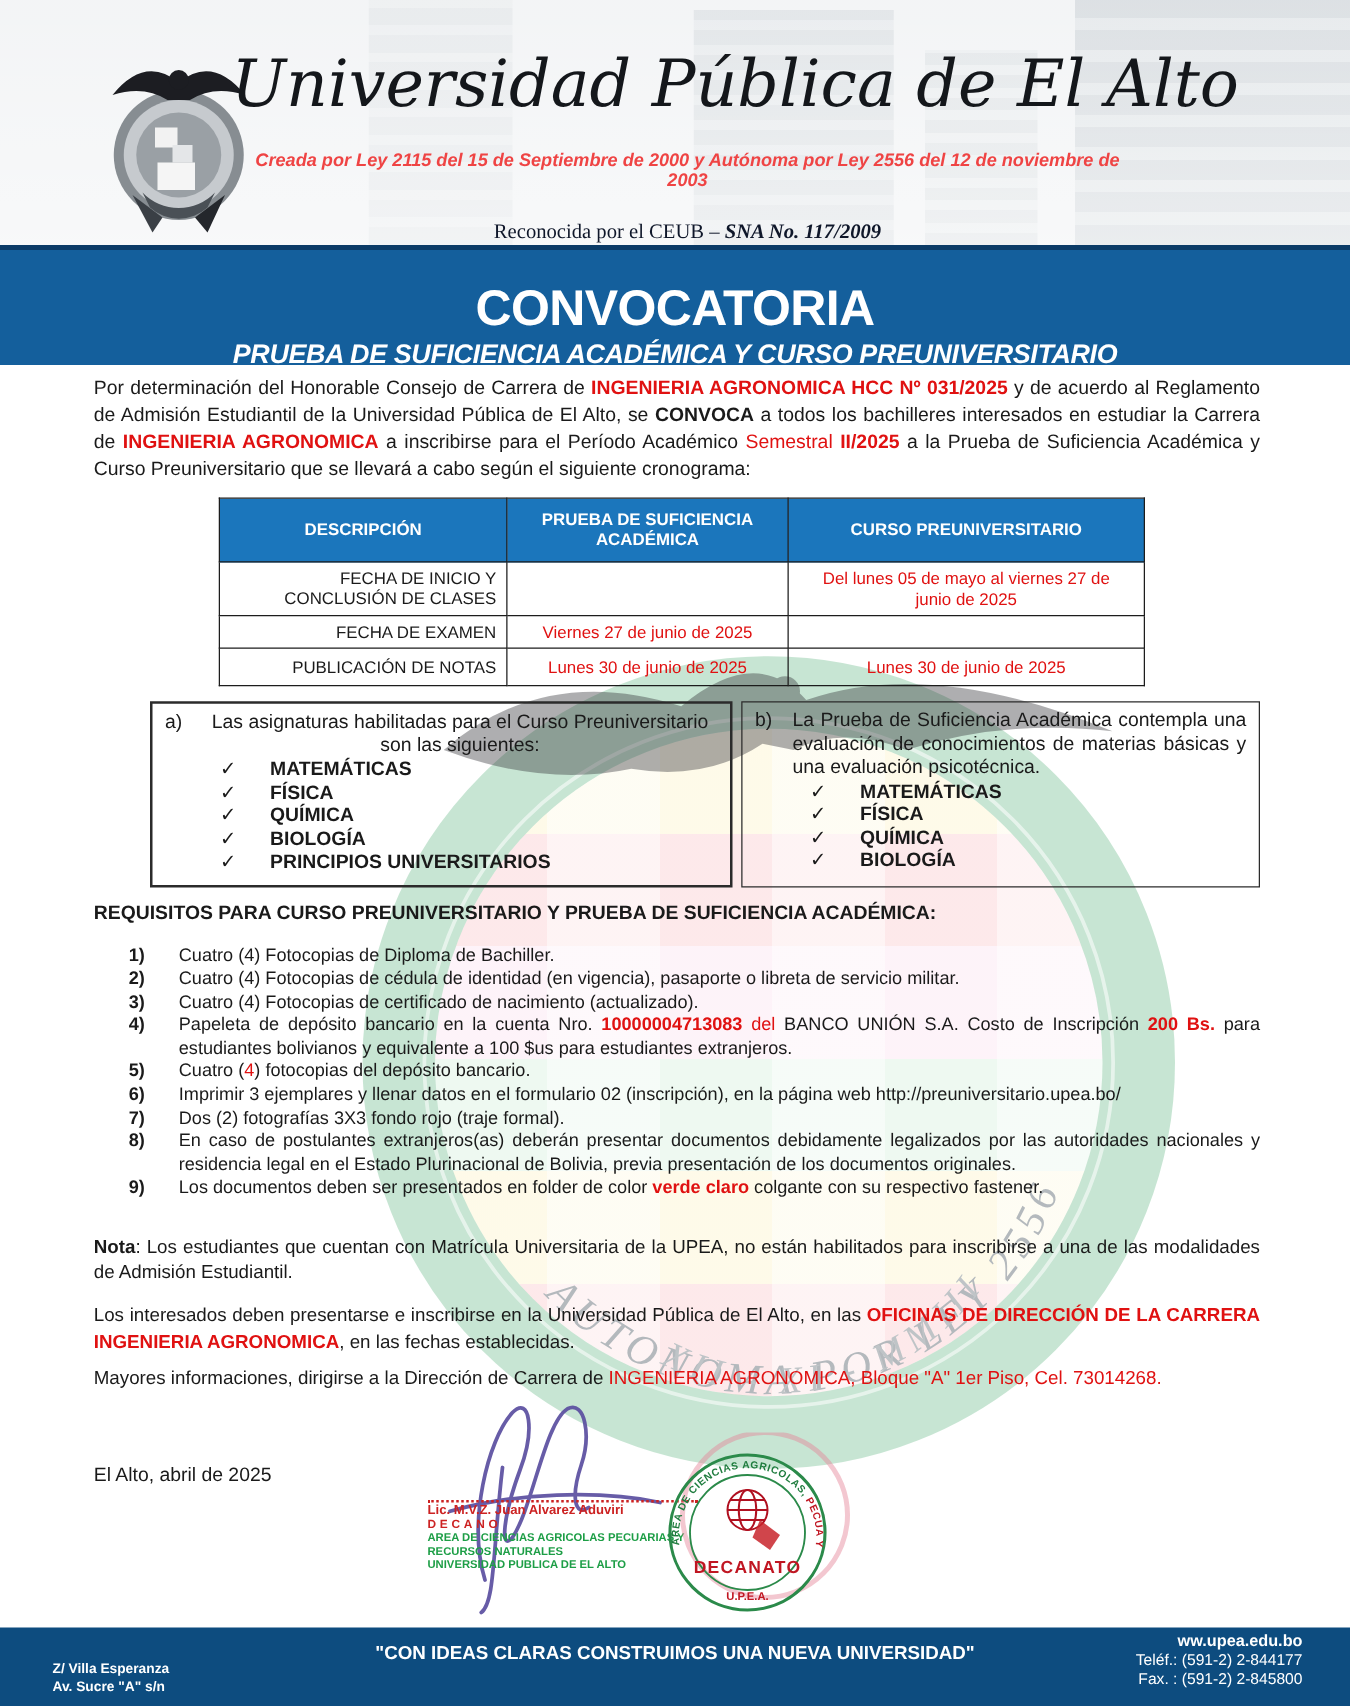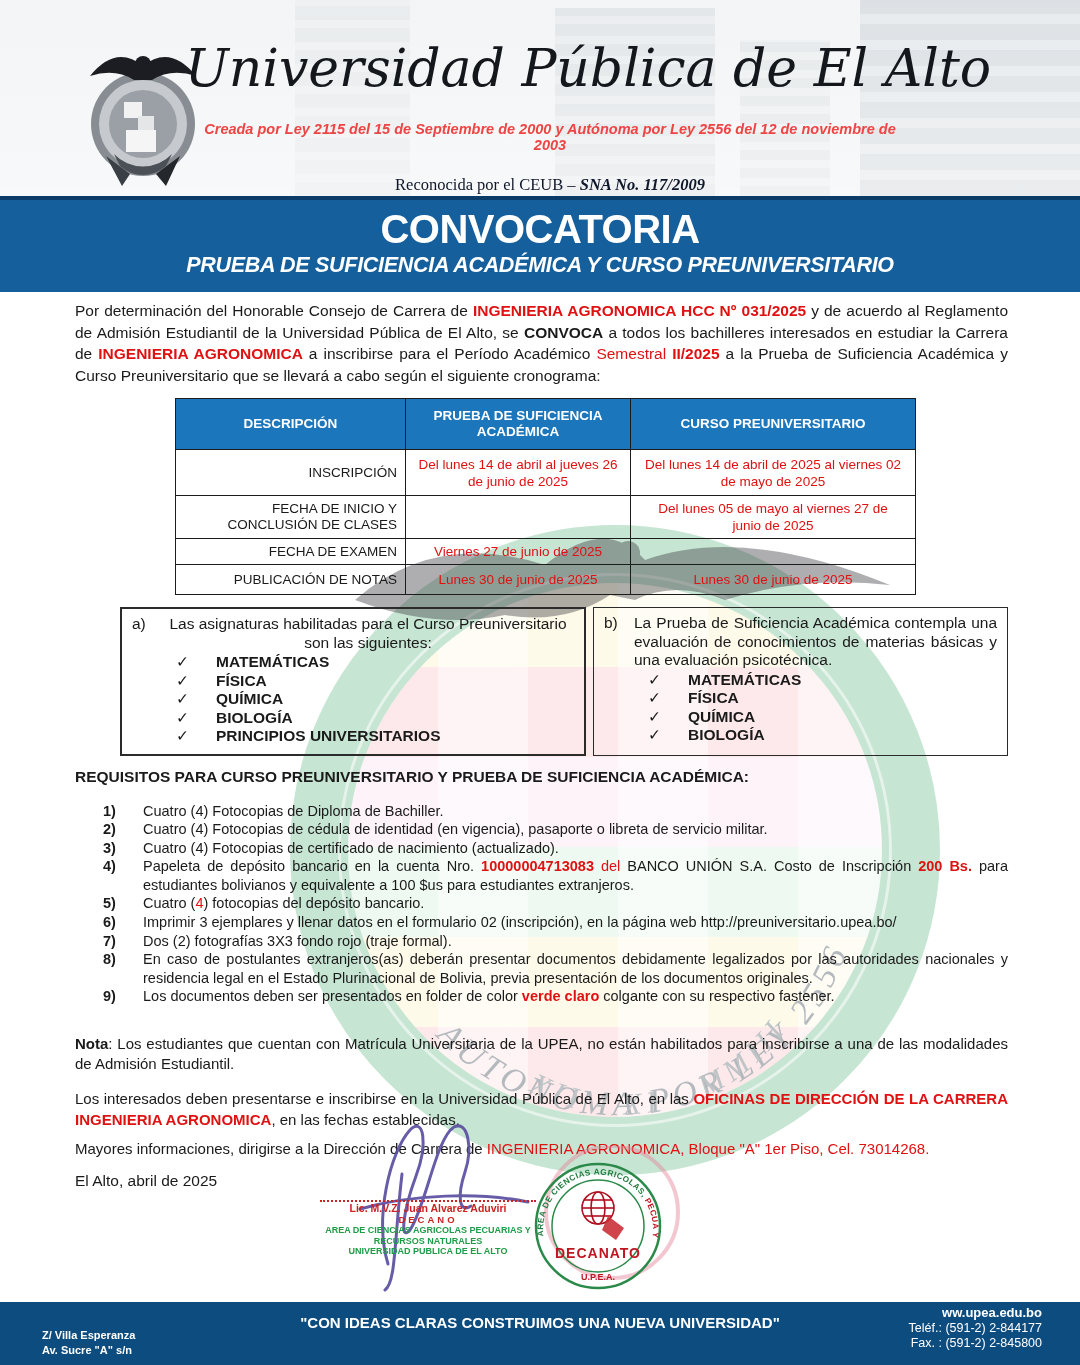--- a/index.html
+++ b/index.html
@@ -24,21 +24,21 @@
   .logo{position:absolute;left:86px;top:36px;width:114px;height:156px;z-index:4;}
   .uni-name{position:absolute;left:185px;top:38px;width:760px;text-align:center;font-family:"DejaVu Serif",serif;font-style:italic;font-weight:500;font-size:52px;color:#14171b;z-index:4;white-space:nowrap;}
   .law-line{position:absolute;left:190px;top:121px;width:720px;text-align:center;font-size:14.5px;font-weight:bold;font-style:italic;color:#ef4444;z-index:4;}
   .career-line{position:absolute;left:190px;top:142px;width:720px;text-align:center;font-size:27px;font-weight:bold;font-style:italic;letter-spacing:.5px;z-index:4;white-space:nowrap;}
   .career-line .red{color:var(--red);}
   .recognition{position:absolute;left:190px;top:175px;width:720px;text-align:center;font-family:"Liberation Serif",serif;font-size:16.5px;color:#0f172a;z-index:4;}
   .recognition .bold{font-weight:bold;font-style:italic;}
 
   
   .banner{position:absolute;top:196px;left:0;width:1080px;height:96px;background:var(--banner-blue);border-top:4px solid #0b3b67;color:#fff;text-align:center;z-index:3;}
-  .banner-title{margin-top:7px;font-size:40px;font-weight:bold;letter-spacing:-.5px;}
+  .banner-title{margin-top:25px;font-size:40px;font-weight:bold;letter-spacing:-.5px;}
   .banner-subtitle{margin-top:1px;font-size:21.5px;font-weight:bold;letter-spacing:-.3px;font-style:italic;}
 
   
   .watermark{position:absolute;left:290px;top:525px;width:650px;height:650px;z-index:0;}
   .wm-checker{position:absolute;inset:58px;border-radius:50%;opacity:.30;overflow:hidden;
     background:
       repeating-linear-gradient(90deg,rgba(255,255,255,0) 0 90px,rgba(255,255,255,.5) 90px 180px),
       repeating-linear-gradient(0deg,rgba(242,120,130,.55) 0 90px,rgba(250,225,120,.55) 90px 180px,rgba(150,215,170,.55) 180px 270px,rgba(245,180,215,.55) 270px 360px);}
   .wm-ring{position:absolute;inset:0;border-radius:50%;border:58px solid rgba(70,170,110,.30);}
   .wm-ring2{position:absolute;inset:48px;border-radius:50%;border:3px solid rgba(255,255,255,.55);}
@@ -81,21 +81,21 @@
   .pres-p2{margin-top:10px;font-size:15px;}
 
   .seg-b{font-weight:bold;}
   .seg-red{color:var(--red);}
   .seg-redb{color:var(--red);font-weight:bold;}
 
   
   .sig-area{position:absolute;left:0;top:1118px;width:1080px;height:186px;z-index:3;}
   .date-place{position:absolute;left:75px;top:54px;font-size:15.5px;}
   .sig-svg{position:absolute;left:330px;top:-4px;width:215px;height:180px;}
-  .sig-text{position:absolute;left:320px;top:82px;width:216px;text-align:center;border-top:2px dotted #cc2222;padding-top:1px;}
+  .sig-text{position:absolute;left:342px;top:82px;width:216px;text-align:left;border-top:2px dotted #cc2222;padding-top:1px;}
   .sig-name{font-size:10.5px;font-weight:bold;color:#cc2222;line-height:11px;}
   .sig-role{font-size:9.5px;font-weight:bold;color:#cc2222;letter-spacing:3px;line-height:11px;}
   .sig-green{font-size:9px;font-weight:bold;color:#1d9e46;line-height:10.5px;}
   .stamp{position:absolute;left:520px;top:28px;width:160px;height:160px;}
 
   
   .footer{position:absolute;left:0;top:1302px;width:1080px;height:63px;background:var(--footer-blue);color:#fff;z-index:3;}
   .footer-quote{position:absolute;left:0;top:12px;width:100%;text-align:center;font-size:15px;font-weight:bold;}
   .footer-addr{position:absolute;left:42px;top:26px;font-size:11px;font-weight:bold;line-height:15px;}
   .footer-contact{position:absolute;right:38px;top:3px;text-align:right;font-size:12.5px;line-height:15.5px;}
@@ -167,25 +167,20 @@
           <col style="width:285px">
         </colgroup>
       <thead>
         <tr>
           <th>DESCRIPCIÓN</th>
           <th>PRUEBA DE SUFICIENCIA ACADÉMICA</th>
           <th>CURSO PREUNIVERSITARIO</th>
         </tr>
       </thead>
       <tbody>
-        <tr class="r1">
-          <td class="cell-label">INSCRIPCIÓN</td>
-          <td class="cell-val">Del lunes 14 de abril al jueves 26 de junio de 2025</td>
-          <td class="cell-val">Del lunes 14 de abril de 2025 al viernes 02 de mayo de 2025</td>
-        </tr>
         <tr class="r2">
           <td class="cell-label">FECHA DE INICIO Y CONCLUSIÓN DE CLASES</td>
           <td class="cell-val"></td>
           <td class="cell-val">Del lunes 05 de mayo al viernes 27 de junio de 2025</td>
         </tr>
         <tr class="r3">
           <td class="cell-label">FECHA DE EXAMEN</td>
           <td class="cell-val">Viernes 27 de junio de 2025</td>
           <td class="cell-val"></td>
         </tr>

